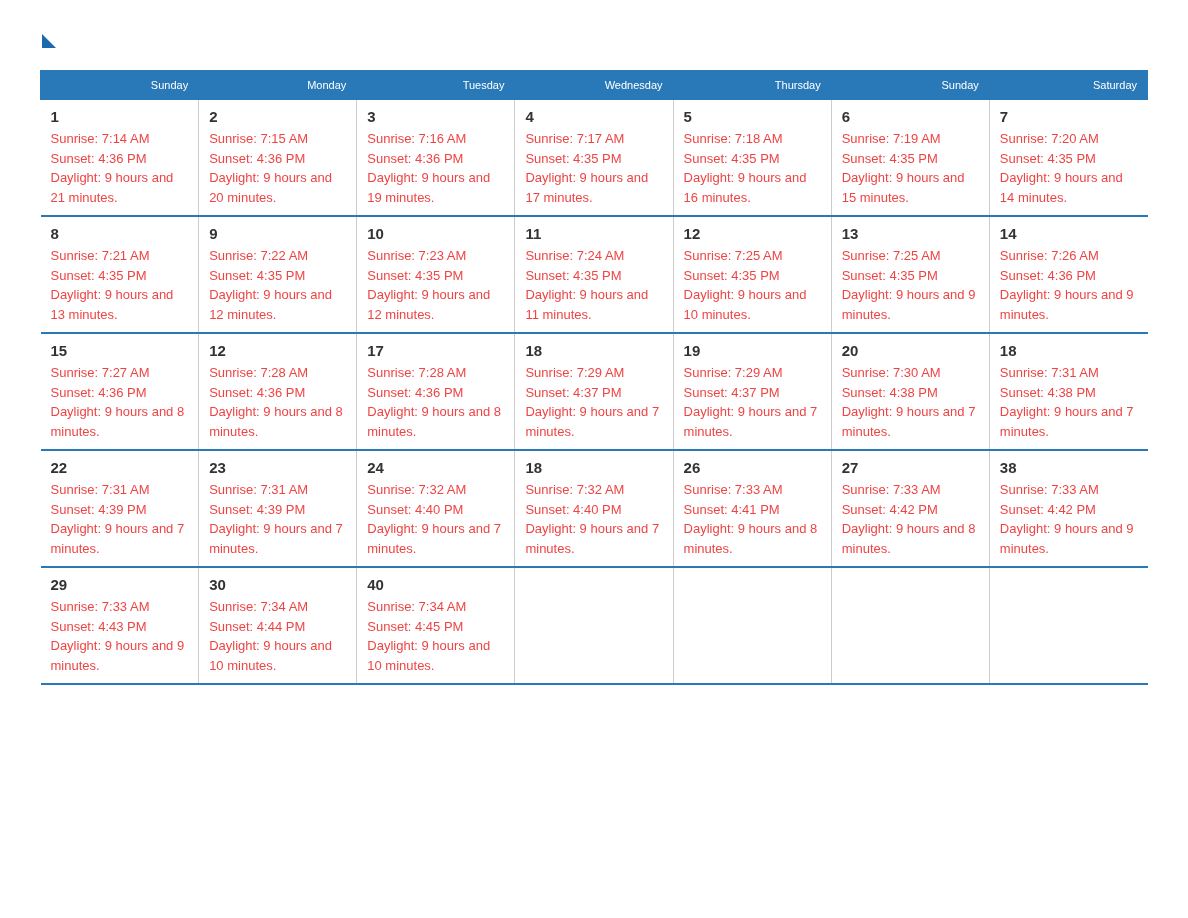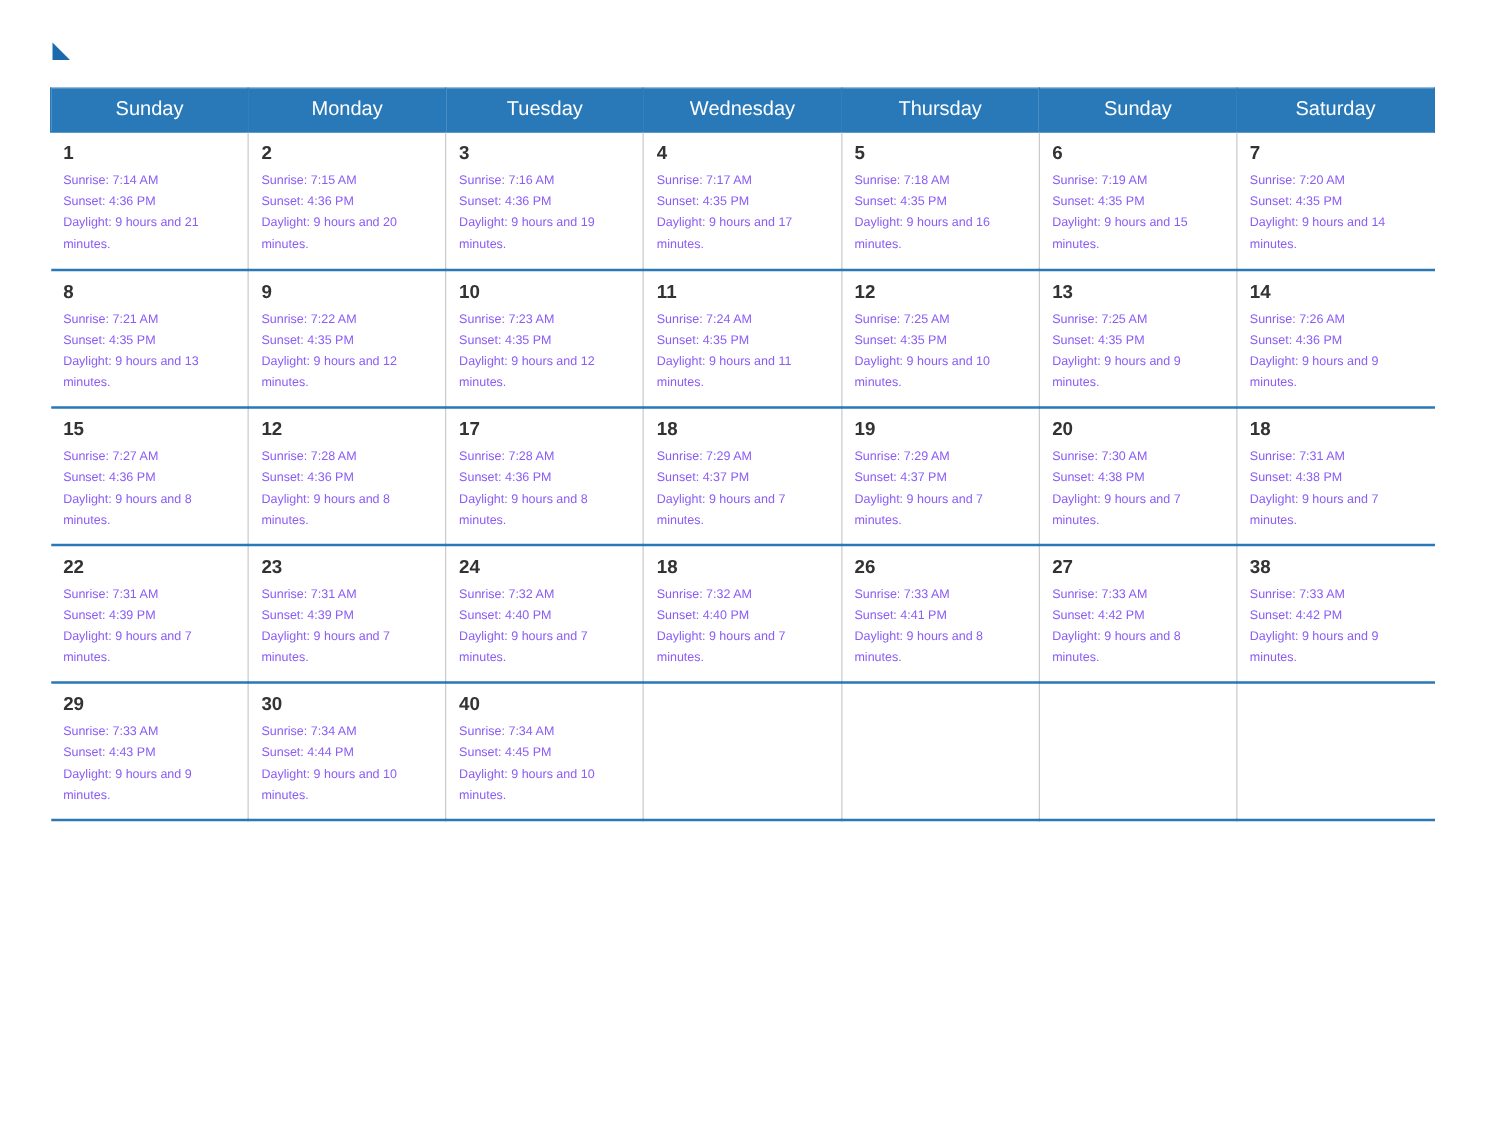--- a/index.html
+++ b/index.html
@@ -65,24 +65,24 @@
     table {
       width: 100%;
       border-collapse: collapse;
       table-layout: fixed;
     }
     thead tr {
       background-color: #2979b8;
     }
     thead th {
       color: #fff;
-      font-size: 16px;
+      font-size: 11px;
       font-weight: normal;
       padding: 8px 10px;
-      text-align: center;
+      text-align: right;
       border: 1px solid #2979b8;
     }
     tbody tr {
       border-bottom: 2px solid #2979b8;
     }
     tbody td {
       vertical-align: top;
       padding: 8px 10px;
       font-size: 13px;
       color: #333;
@@ -93,23 +93,23 @@
     tbody td:last-child {
       border-right: none;
     }
     .day-num {
       font-size: 15px;
       font-weight: bold;
       display: block;
       margin-bottom: 4px;
     }
     .day-info {
-      font-size: 10px;
+      font-size: 13px;
       line-height: 1.5;
-      color: #8b5cf6;
+      color: #ef4444;
     }
     .empty-cell {
       background: #fff;
     }
   </style>
 </head>
 <body>
 
 <div class="header">
   <div class="logo">

